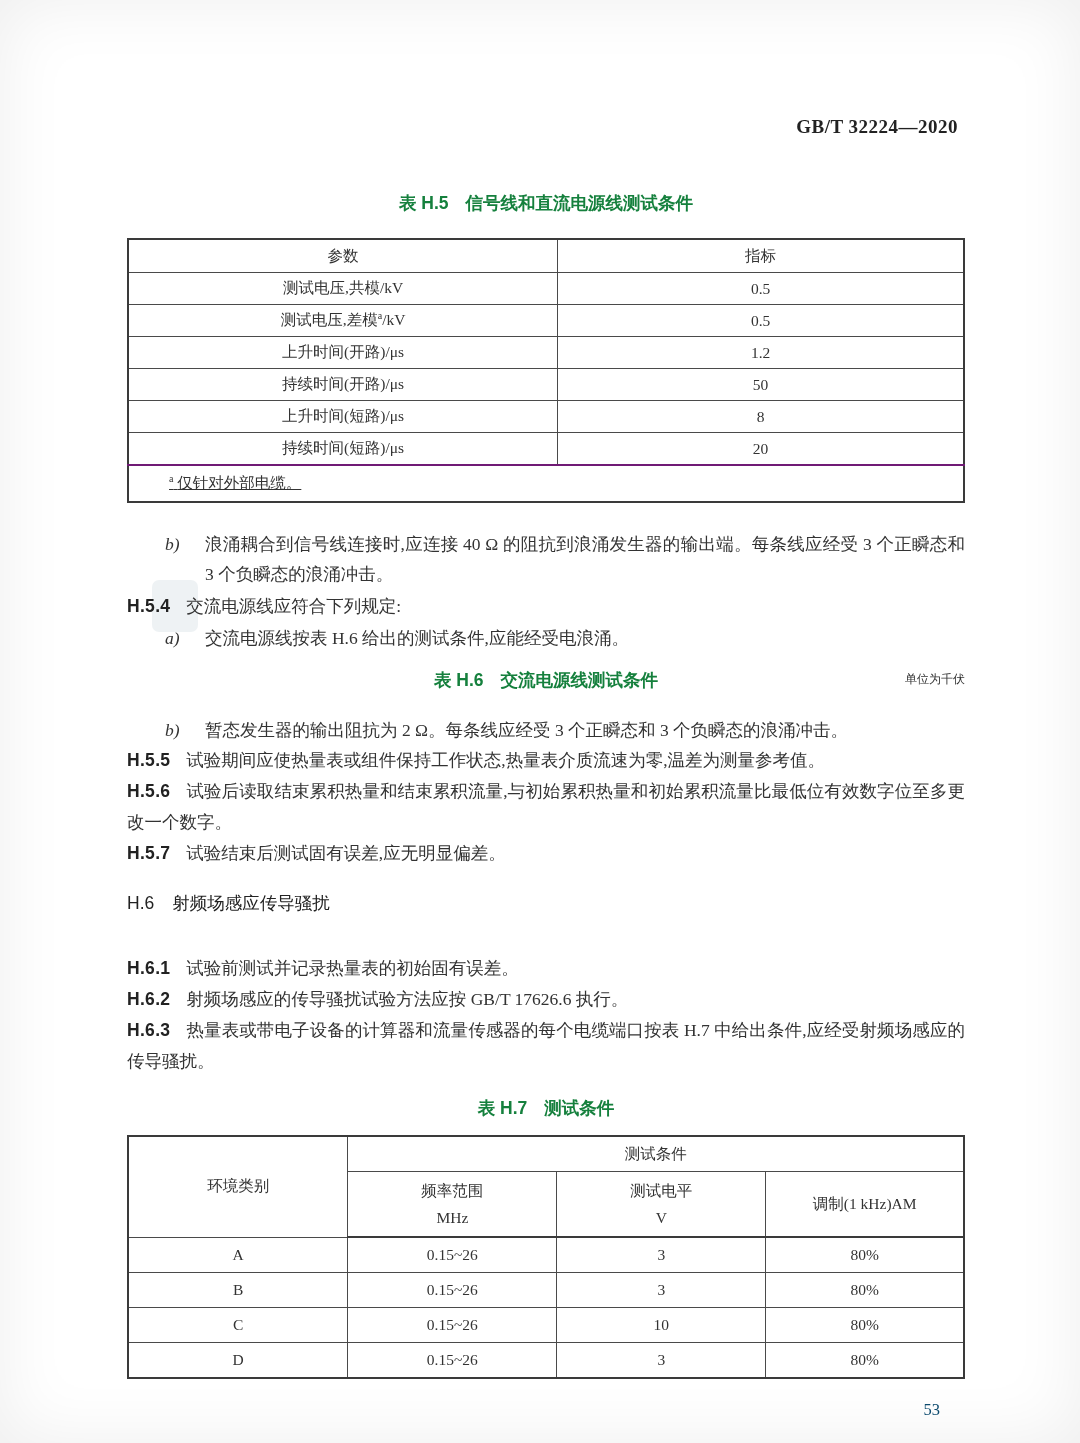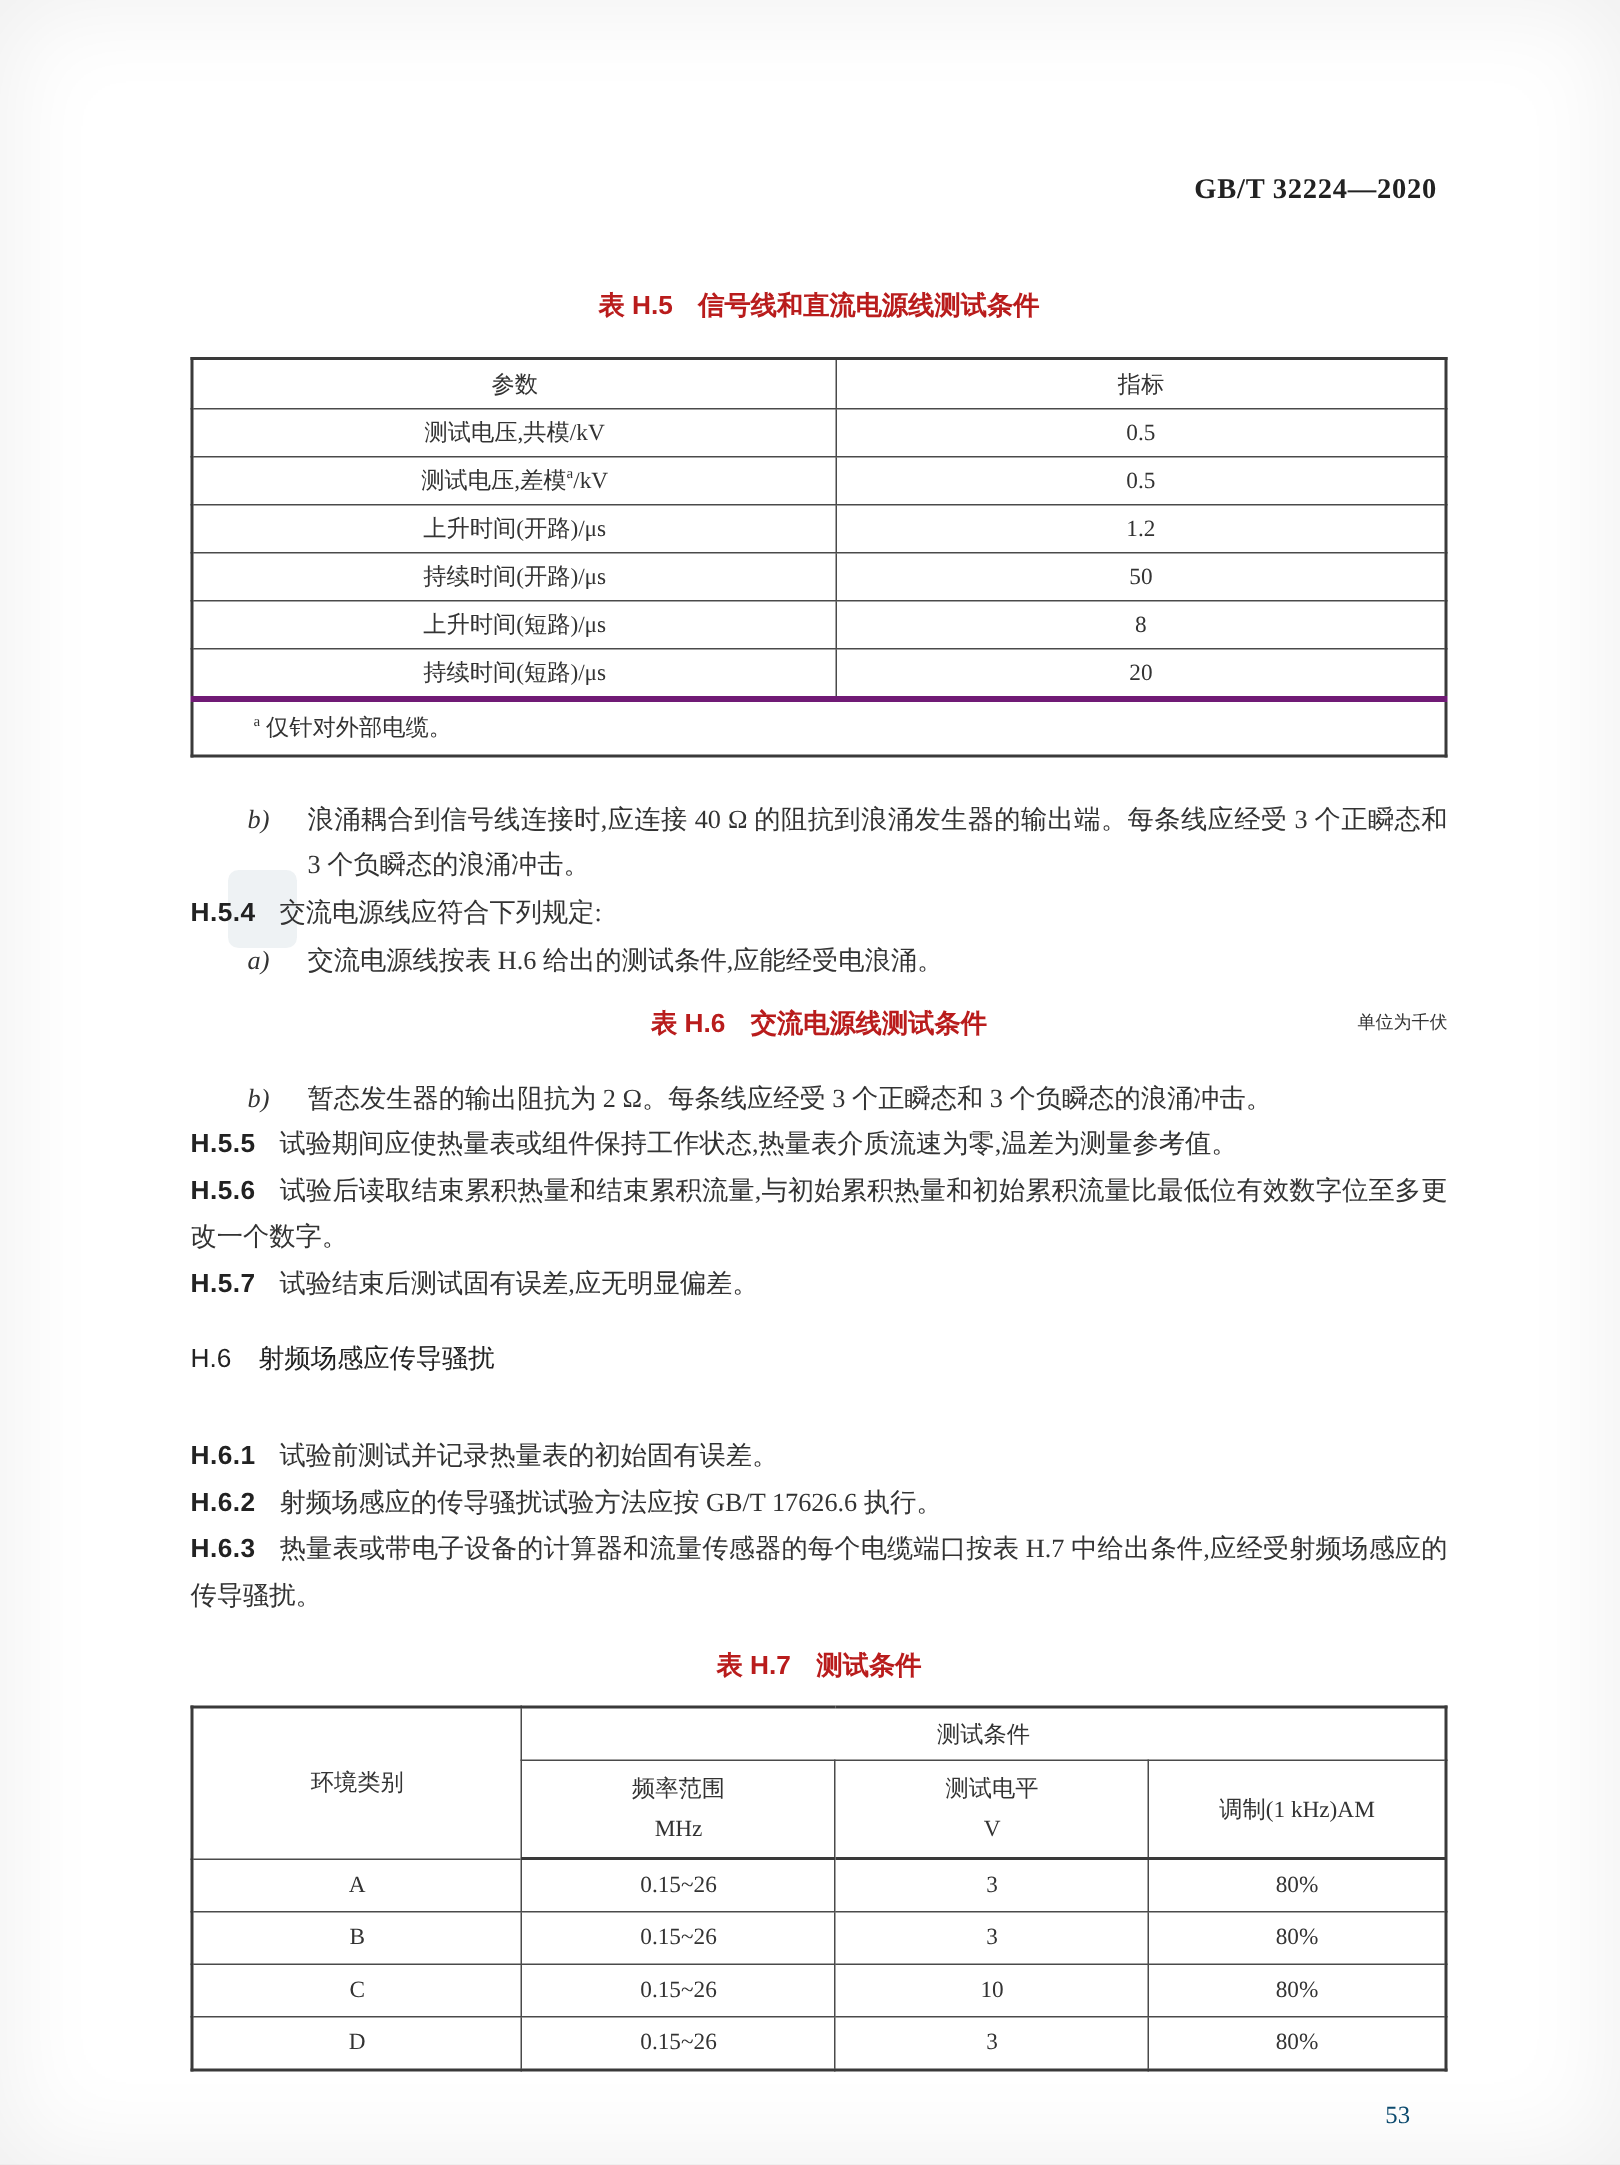--- a/index.html
+++ b/index.html
@@ -15,21 +15,21 @@
   }
   .doc-header{
     position:absolute;top:116px;right:122px;
     font-weight:bold;font-size:19px;letter-spacing:0.5px;color:#222;
   }
   .content{position:absolute;left:127px;top:190px;width:838px;}
 
   
   .table-title{
     text-align:center;font-weight:bold;font-size:17.5px;line-height:26px;
-    font-family:"Liberation Sans","DejaVu Sans",sans-serif;color:#b91c1c;
+    font-family:"Liberation Sans","DejaVu Sans",sans-serif;color:#15803d;
   }
   .tt-text{margin-left:17px;}
   .table-title-row{position:relative;margin-top:14px;}
   .unit-note{
     position:absolute;right:0;top:4px;
     font-size:12px;font-weight:normal;
     font-family:"Liberation Serif","DejaVu Serif",serif;color:#333;
   }
   .section-heading{
     margin-top:20px;font-weight:normal;font-size:17.5px;line-height:28px;
@@ -56,21 +56,21 @@
   .tbl{
     width:100%;border-collapse:collapse;table-layout:fixed;
     font-size:15.5px;color:#333;
   }
   .tbl,.tbl td{border:1px solid #4a4a4a;}
   .tbl{border:2px solid #3a3a3a;}
   .tbl td{text-align:center;vertical-align:middle;padding:2px 4px;}
   .tbl-h5{margin-top:22px;}
   .tbl-h5 td{height:27px;}
   .tbl-h5 .thead-row td{height:28px;}
-  .fnote-row td{border-top:4px solid #701a75;height:31px;}
+  .fnote-row td{border-top:2px solid #701a75;height:31px;text-decoration:underline;}
   .fnote{text-align:left !important;padding-left:40px !important;}
   sup{font-size:10px;line-height:0;}
 
   .tbl-h6{margin-top:14px;}
   .tbl-h6 td{height:32px;}
 
   .tbl-h7{margin-top:14px;}
   .tbl-h7 .cond-row td{height:30px;}
   .tbl-h7 .sub-row td{height:60px;}
   .tbl-h7 .sub-row .subline{line-height:27px;}

